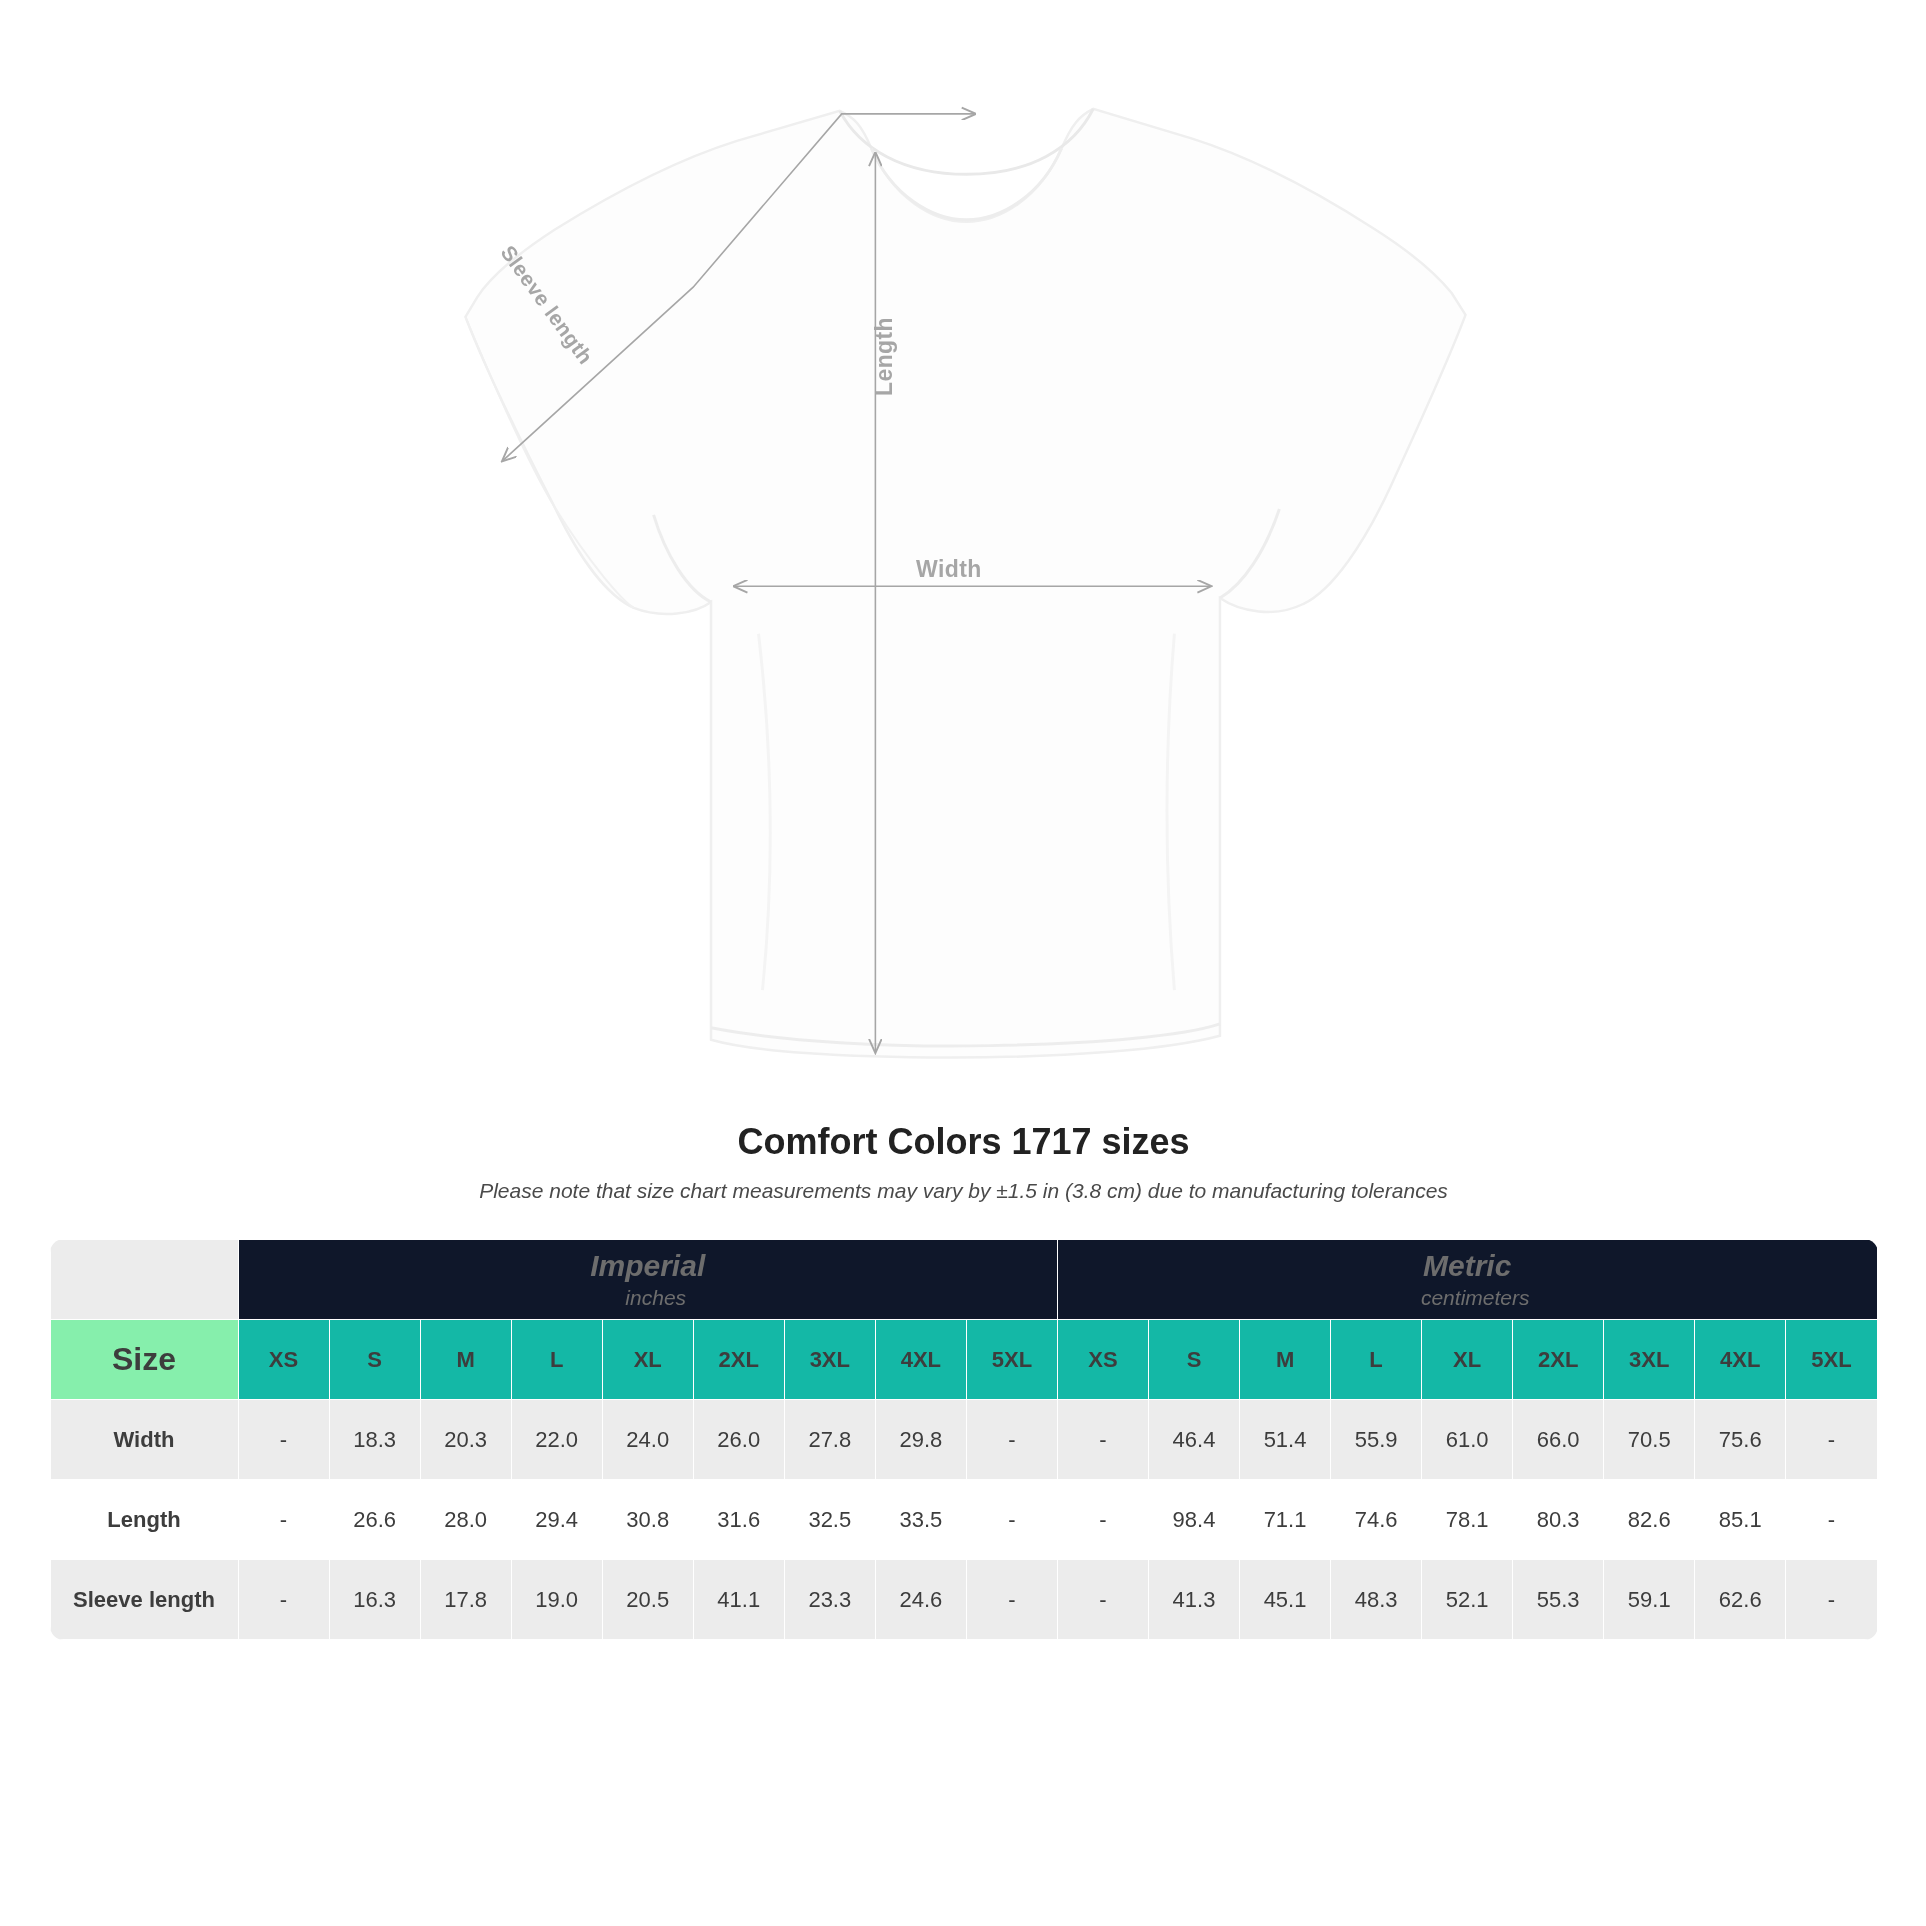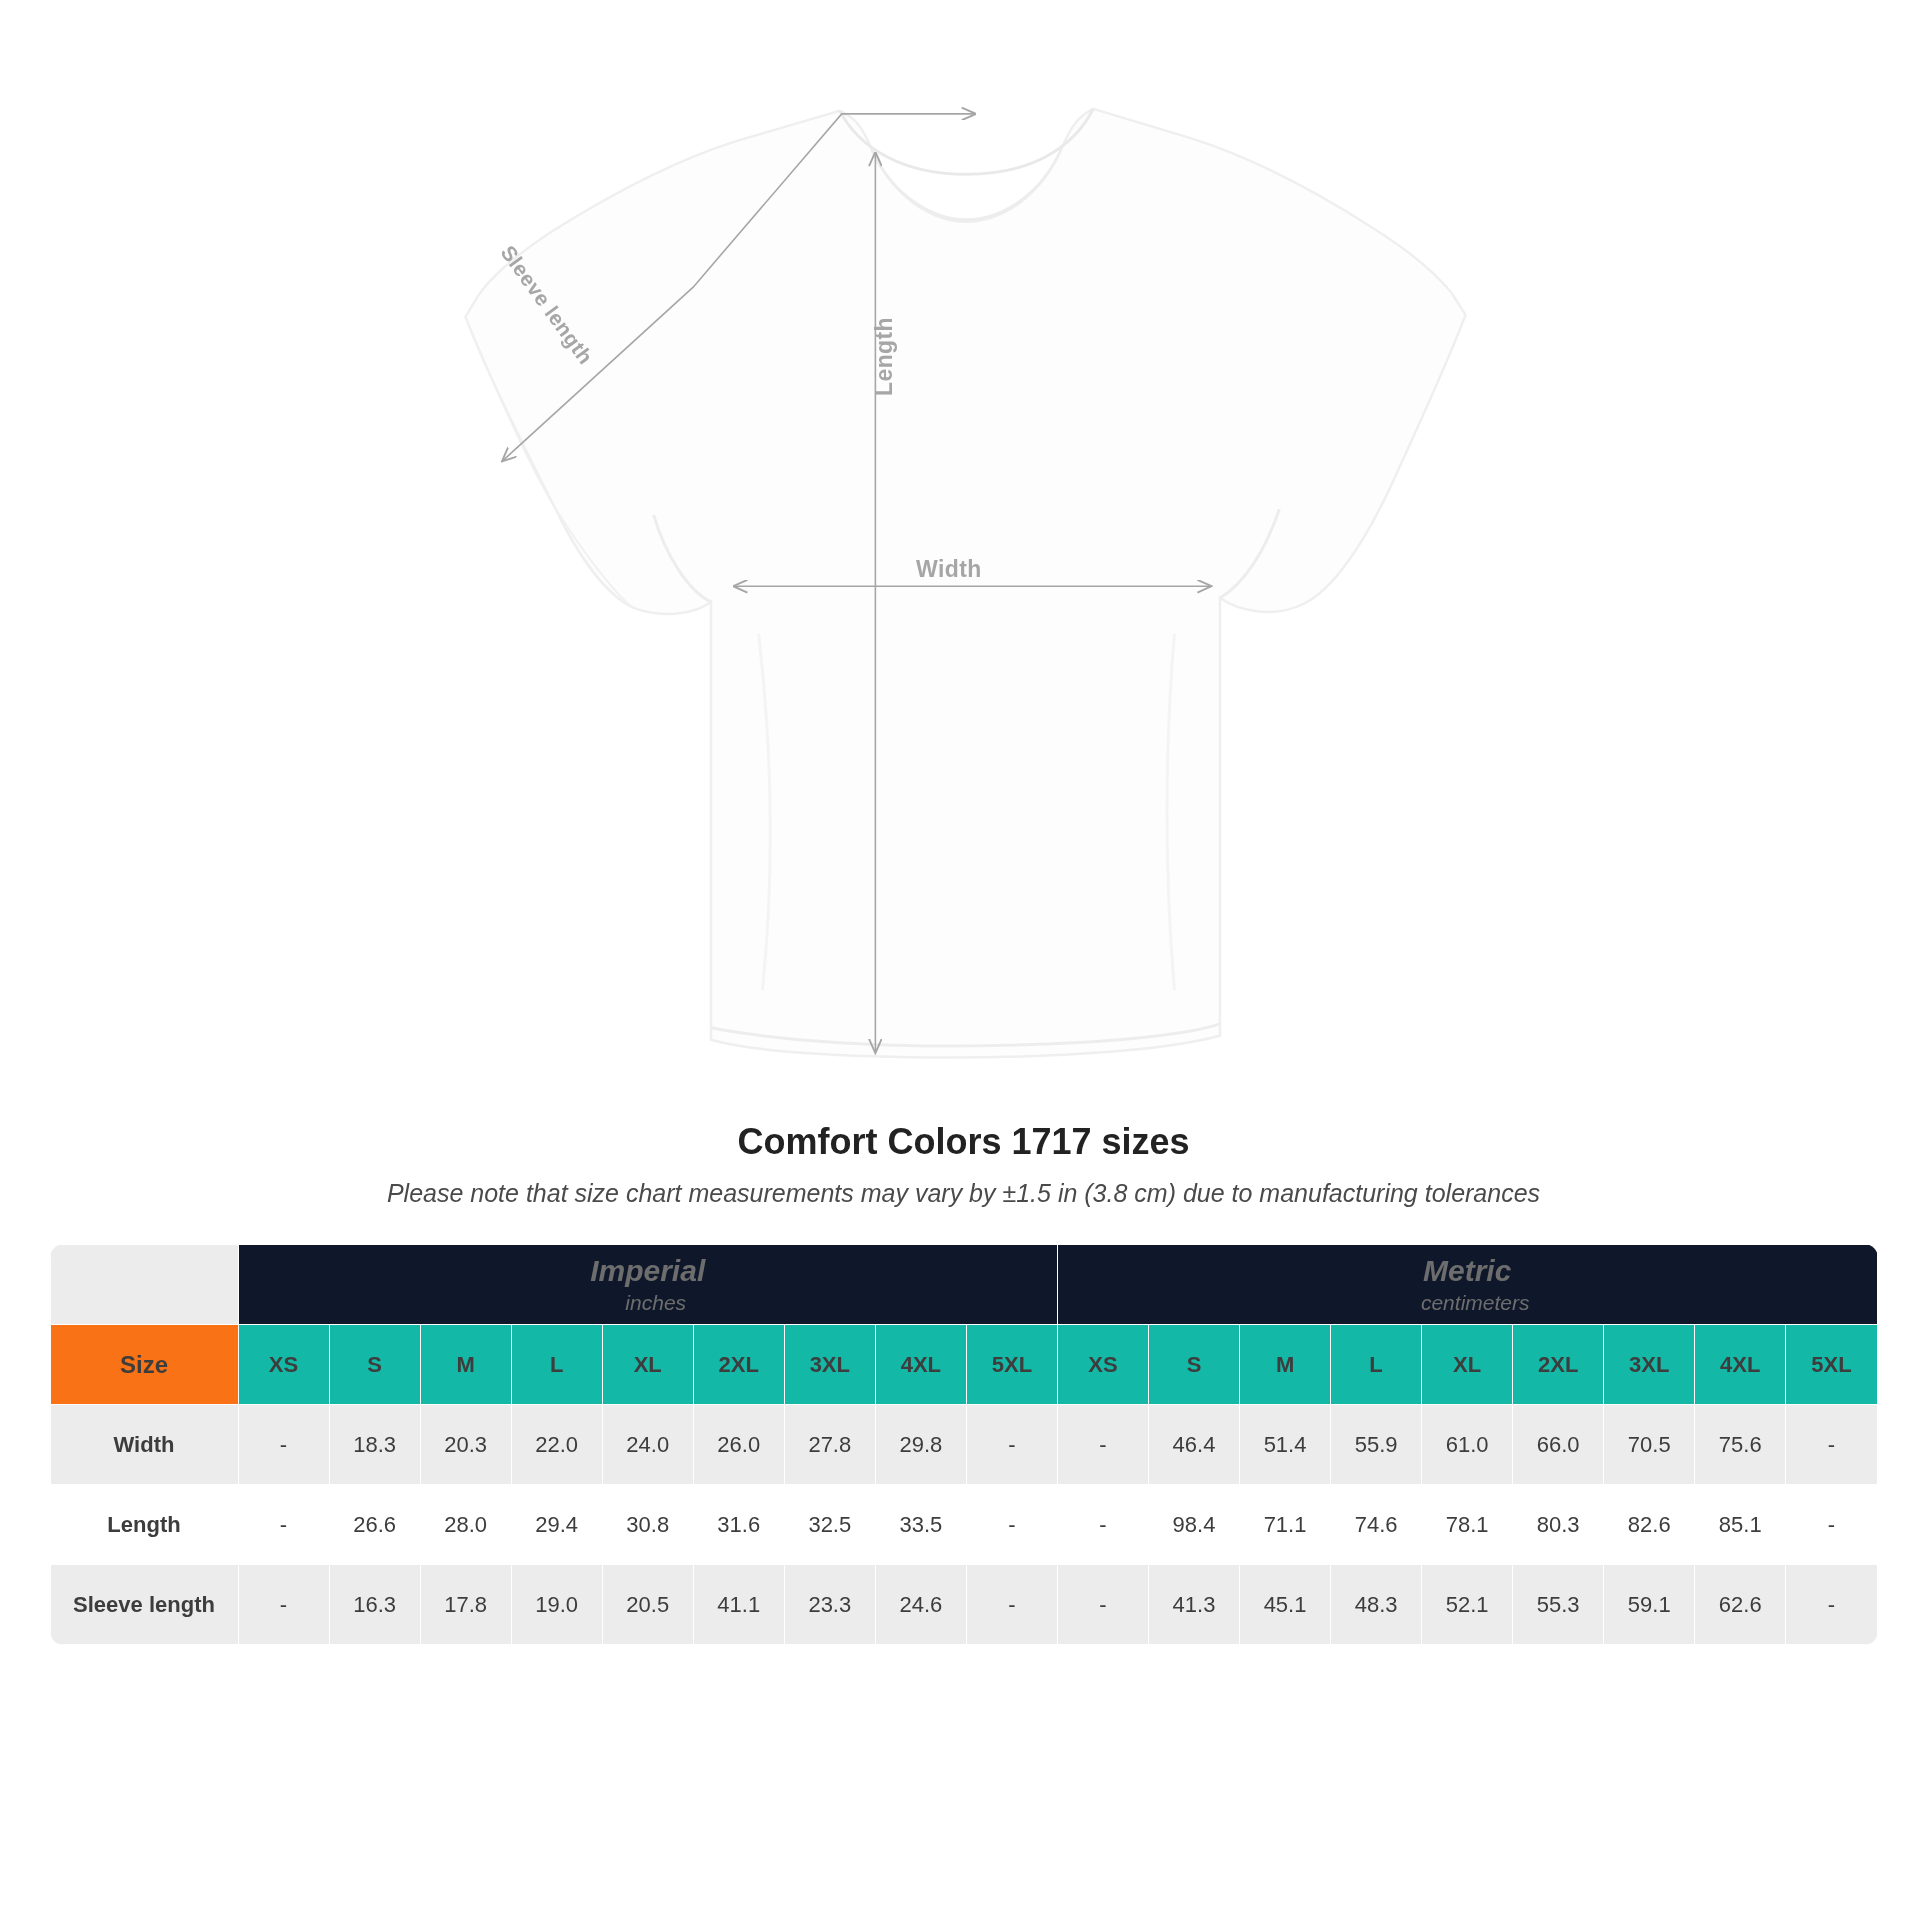--- a/index.html
+++ b/index.html
@@ -63,21 +63,21 @@
     text-align: center;
     margin-top: 12px;
   }
   .chart-title {
     font-size: 36px;
     font-weight: bold;
     color: #222222;
     margin: 0 0 16px 0;
   }
   .chart-note {
-    font-size: 25px;
+    font-size: 21px;
     font-style: italic;
     color: #4a4a4a;
     margin: 0;
   }
 
   
   .table-area {
     margin: 36px auto 0 auto;
     width: 1828px;
   }
@@ -119,22 +119,22 @@
     background: #ececec;
   }
   .size-head-row td {
     background: #14b8a6;
     font-weight: bold;
     font-size: 24px;
     color: #3d3d3d;
     height: 91px;
   }
   .size-head-row td.rowlabel {
-    background: #f97316;
-    font-size: 24px;
+    background: #86efac;
+    font-size: 32px;
   }
   .data-row td {
     height: 87px;
   }
   .data-row.shade td {
     background: #ececec;
   }
   .data-row.plain td {
     background: #ffffff;
   }

